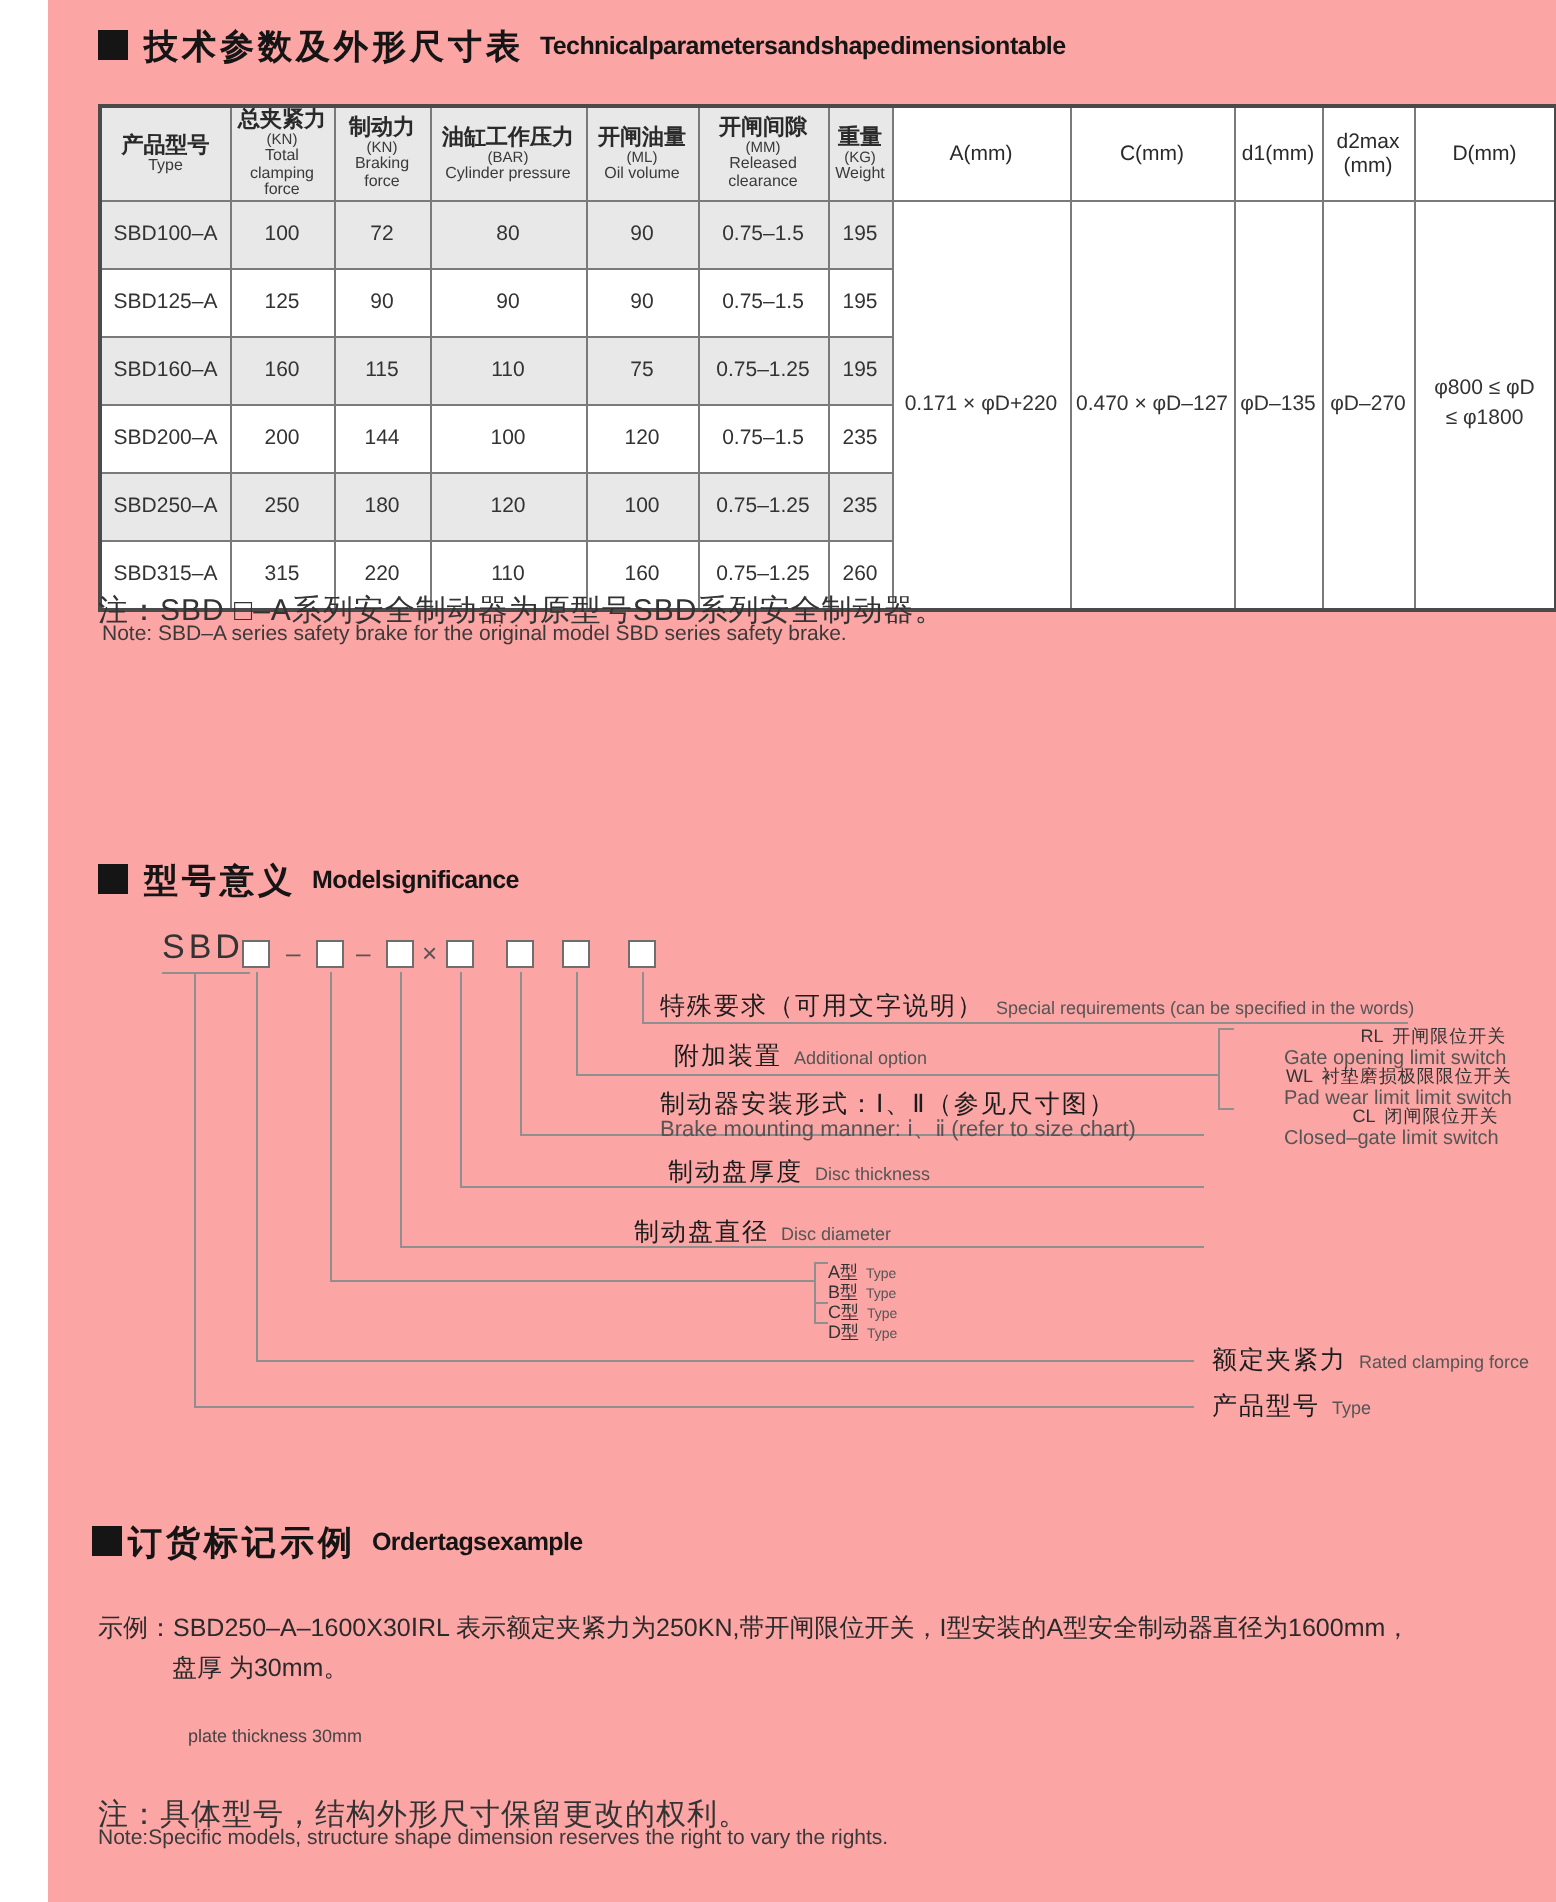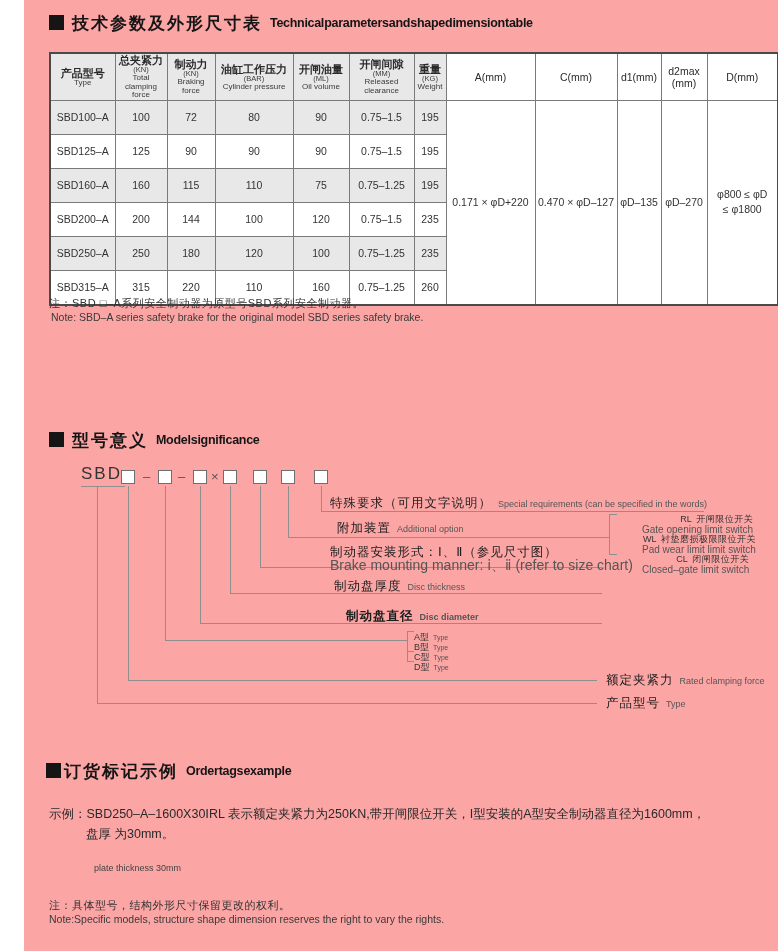--- a/index.html
+++ b/index.html
@@ -22,21 +22,21 @@
   .h-zh{display:block;font-size:11px;font-weight:bold;color:#2a2a2a;line-height:12px;}
   .h-dim{display:block;font-size:10.5px;font-weight:normal;color:#2a2a2a;line-height:12px;}
   .h-unit{display:block;font-size:7.5px;font-weight:normal;color:#3a3a3a;line-height:8px;}
   .h-en{display:block;font-size:8px;font-weight:normal;color:#3a3a3a;line-height:8.5px;}
   table.spec td{font-size:10.5px;color:#333;height:33px;background:#fff;}
   tr.shade td{background:#e8e8e8;}
   td.merged{background:#ffffff !important;font-size:10.5px;color:#333;}
   .d-line{display:block;line-height:15px;}
 
   
-  .note-zh{font-size:11px;color:#333;letter-spacing:0.5px;white-space:nowrap;}
+  .note-zh{font-size:15px;color:#333;letter-spacing:0.5px;white-space:nowrap;}
   .note-en{font-size:10.5px;color:#3a3a3a;white-space:nowrap;}
   .ex-zh{font-size:12.5px;color:#2a2a2a;white-space:nowrap;}
   .ex-en{font-size:9px;color:#444;white-space:nowrap;}
 
   
   .dg{position:absolute;left:0;top:460px;width:698px;height:260px;}
   .dg-prefix{position:absolute;left:57px;top:4px;font-size:17px;letter-spacing:2px;color:#333;
              border-bottom:1px solid #8f8f8f;padding:0 3px 2px 0;}
   .dg-box{position:absolute;top:10px;width:12px;height:12px;border:1.5px solid #6e6e6e;background:#fff;}
   .dg-sep{position:absolute;top:9px;font-size:13px;color:#555;}
@@ -238,25 +238,25 @@
     <div class="hln" style="left:104px;top:220px;width:469px;"></div>
     <div class="hln" style="left:73px; top:243px;width:500px;"></div>
 
     <div class="lab-zh" style="left:306px;top:35px;">
       <span>特殊要求（可用文字说明）</span><span class="lab-en">Special requirements (can be specified in the words)</span>
     </div>
     <div class="lab-zh" style="left:313px;top:60px;">
       <span>附加装置</span><span class="lab-en">Additional option</span>
     </div>
     <div class="lab-zh" style="left:306px;top:84px;">制动器安装形式：Ⅰ、Ⅱ（参见尺寸图）</div>
-    <div class="lab-zh" style="left:306px;top:97px;font-size:14px;color:#555;letter-spacing:0;">Brake mounting manner: ⅰ、ⅱ (refer to size chart)</div>
+    <div class="lab-zh" style="left:306px;top:97px;font-size:11px;color:#555;letter-spacing:0;">Brake mounting manner: ⅰ、ⅱ (refer to size chart)</div>
     <div class="lab-zh" style="left:310px;top:118px;">
       <span>制动盘厚度</span><span class="lab-en">Disc thickness</span>
     </div>
-    <div class="lab-zh" style="left:322px;top:148px;font-weight:bold;">
+    <div class="lab-zh" style="left:293px;top:148px;">
       <span>制动盘直径</span><span class="lab-en">Disc diameter</span>
     </div>
     <div class="lab-zh" style="left:582px;top:212px;">
       <span>额定夹紧力</span><span class="lab-en">Rated clamping force</span>
     </div>
     <div class="lab-zh" style="left:582px;top:235px;">
       <span>产品型号</span><span class="lab-en">Type</span>
     </div>
 
     <div class="vln" style="left:585px;top:54px;height:40px;"></div>

